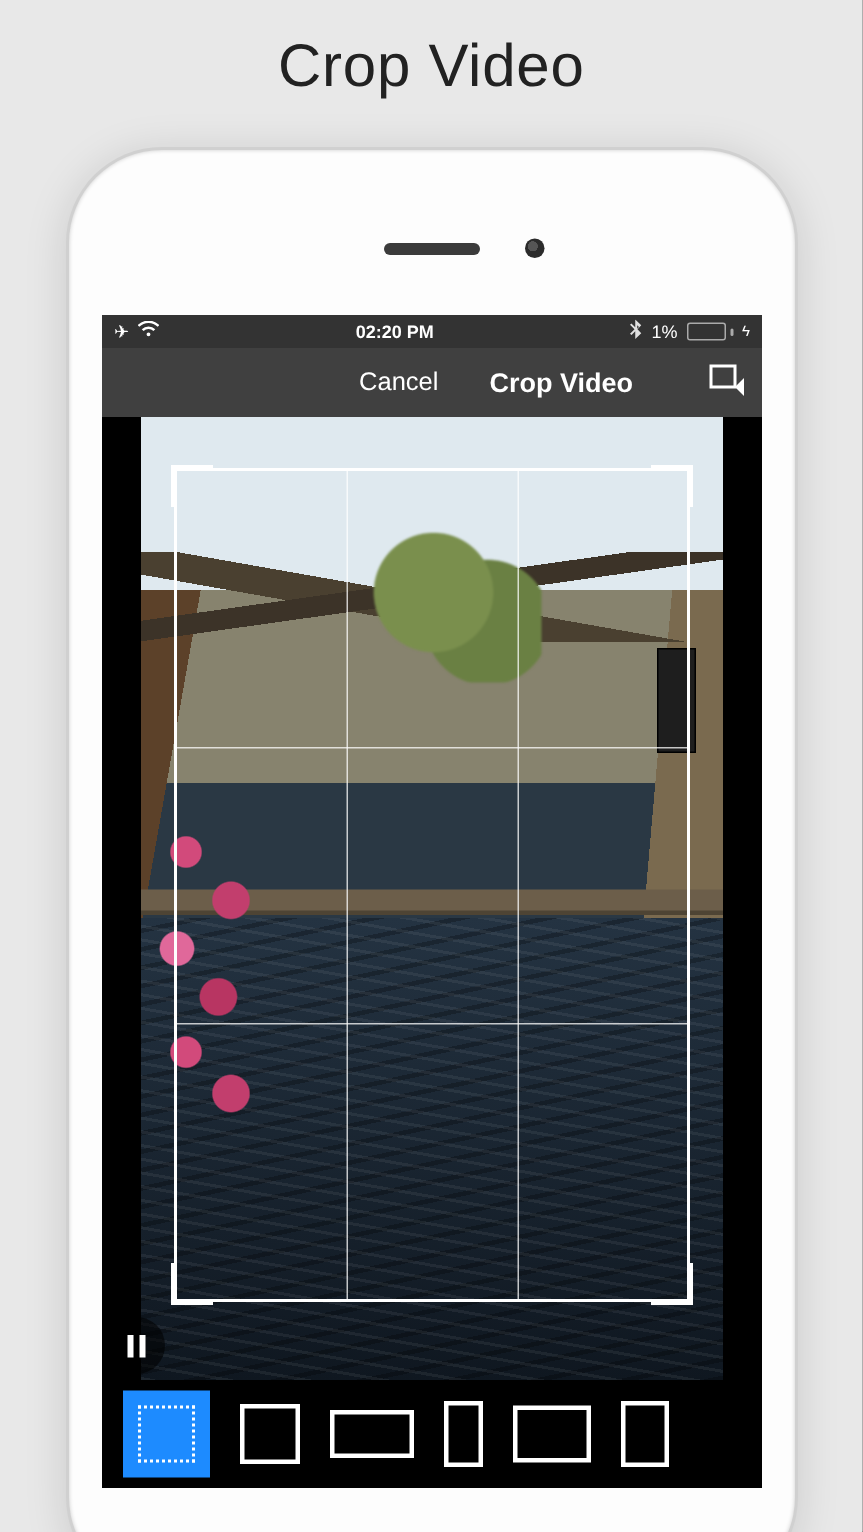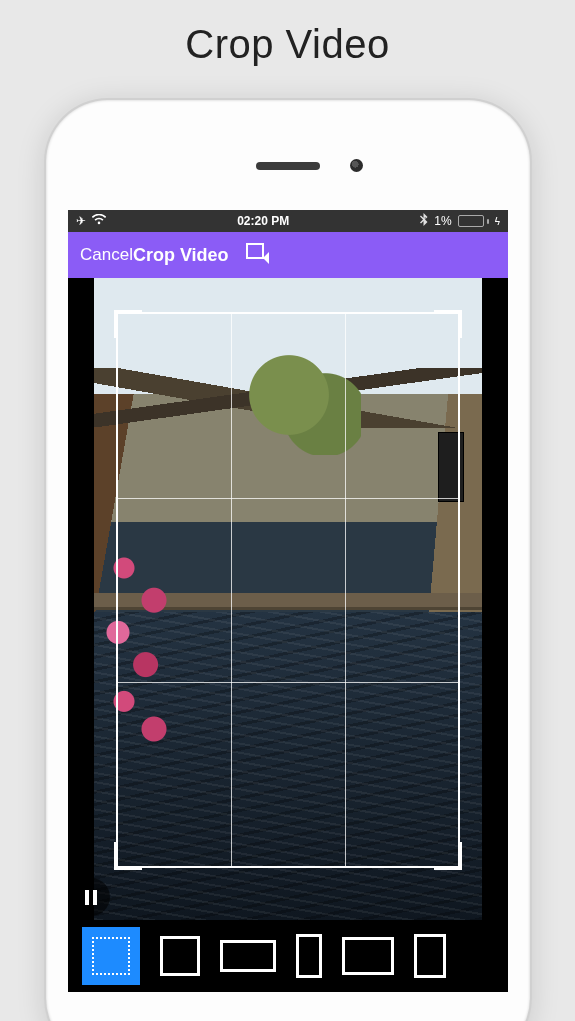--- a/index.html
+++ b/index.html
@@ -76,26 +76,27 @@
     width: 26px; height: 12px; border: 1px solid #aaa; border-radius: 2px;
     position: relative; padding:1px;
   }
   .battery-fill { background:#35c759; height:100%; width:78%; border-radius:1px; }
   .battery-cap { width:2px; height:5px; background:#aaa; border-radius:1px; }
   .bolt { font-size:10px; }
 
   
   .navbar {
     height: 46px;
-    background: #8b5cf6;
+    background: #404040;
     display:flex;
     align-items:center;
-    justify-content:flex-start;
+    justify-content:flex-end;
     padding: 0 12px;
     color:#fff;
+    gap:34px;
   }
   .nav-cancel { font-size: 17px; font-weight:400; }
   .nav-title  { font-size: 18px; font-weight:600; }
   .nav-done   { width:40px; display:flex; justify-content:flex-end; }
   .crop-confirm-icon svg { width:24px; height:22px; }
 
   
   .preview {
     position: relative;
     width: 100%;

